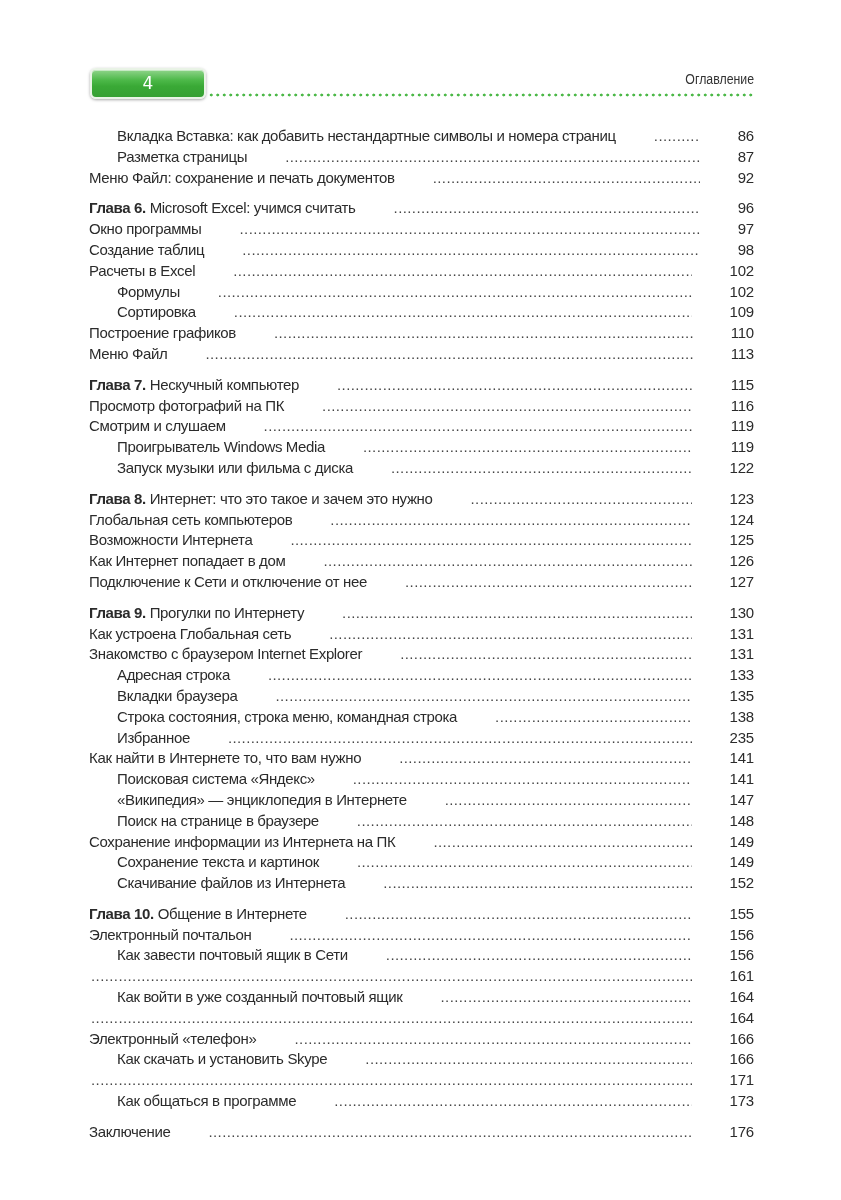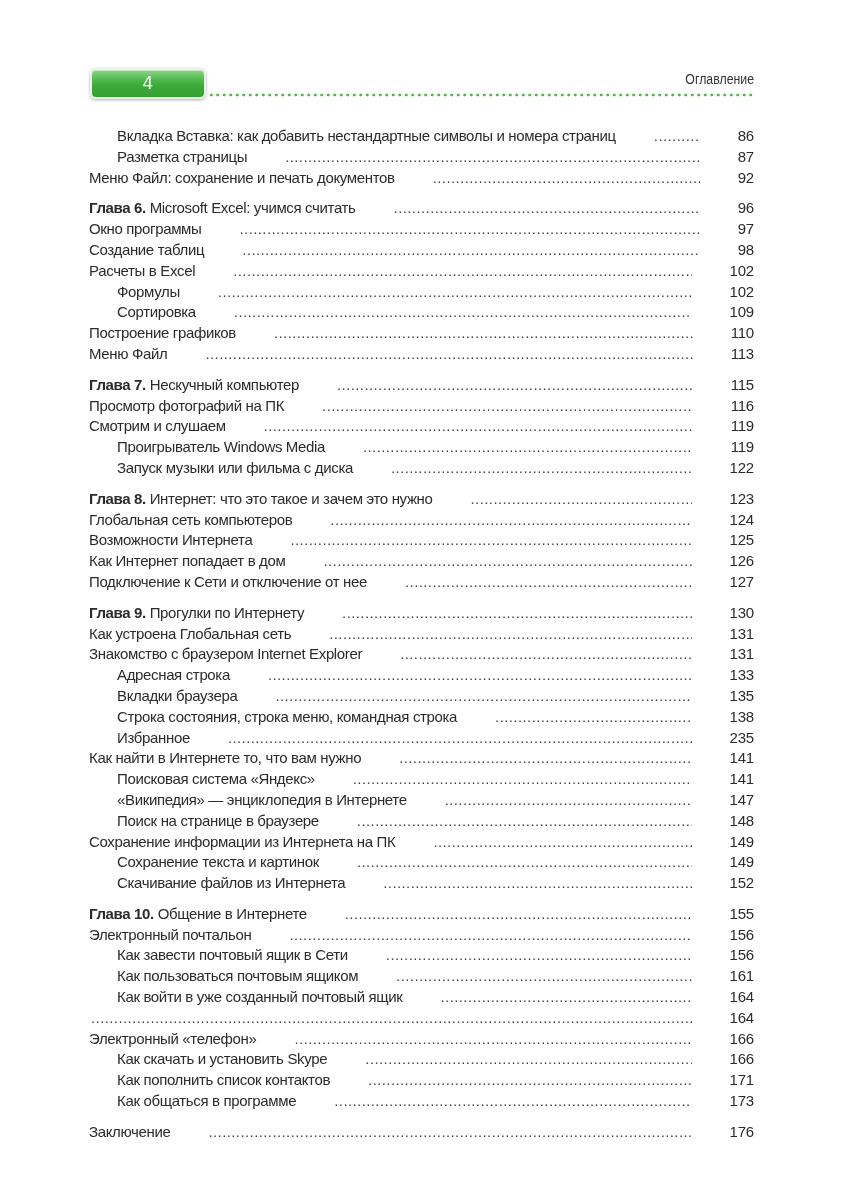--- a/index.html
+++ b/index.html
@@ -296,21 +296,20 @@
       <span class="toc-title"><span>Электронный почтальон</span></span>
       <span class="toc-leader"></span>
       <span class="toc-page">156</span>
     </div>
     <div class="toc-entry indent">
       <span class="toc-title"><span>Как завести почтовый ящик в Сети</span></span>
       <span class="toc-leader"></span>
       <span class="toc-page">156</span>
     </div>
     <div class="toc-entry indent">
-      <span class="toc-title"><span>Как пользоваться почтовым ящиком</span></span>
       <span class="toc-leader"></span>
       <span class="toc-page">161</span>
     </div>
     <div class="toc-entry indent">
       <span class="toc-title"><span>Как войти в уже созданный почтовый ящик</span></span>
       <span class="toc-leader"></span>
       <span class="toc-page">164</span>
     </div>
     <div class="toc-entry indent">
       <span class="toc-leader"></span>
@@ -320,21 +319,20 @@
       <span class="toc-title"><span>Электронный «телефон»</span></span>
       <span class="toc-leader"></span>
       <span class="toc-page">166</span>
     </div>
     <div class="toc-entry indent">
       <span class="toc-title"><span>Как скачать и установить Skype</span></span>
       <span class="toc-leader"></span>
       <span class="toc-page">166</span>
     </div>
     <div class="toc-entry indent">
-      <span class="toc-title"><span>Как пополнить список контактов</span></span>
       <span class="toc-leader"></span>
       <span class="toc-page">171</span>
     </div>
     <div class="toc-entry indent">
       <span class="toc-title"><span>Как общаться в программе</span></span>
       <span class="toc-leader"></span>
       <span class="toc-page">173</span>
     </div>
     <div class="toc-entry gap">
       <span class="toc-title"><span>Заключение</span></span>

